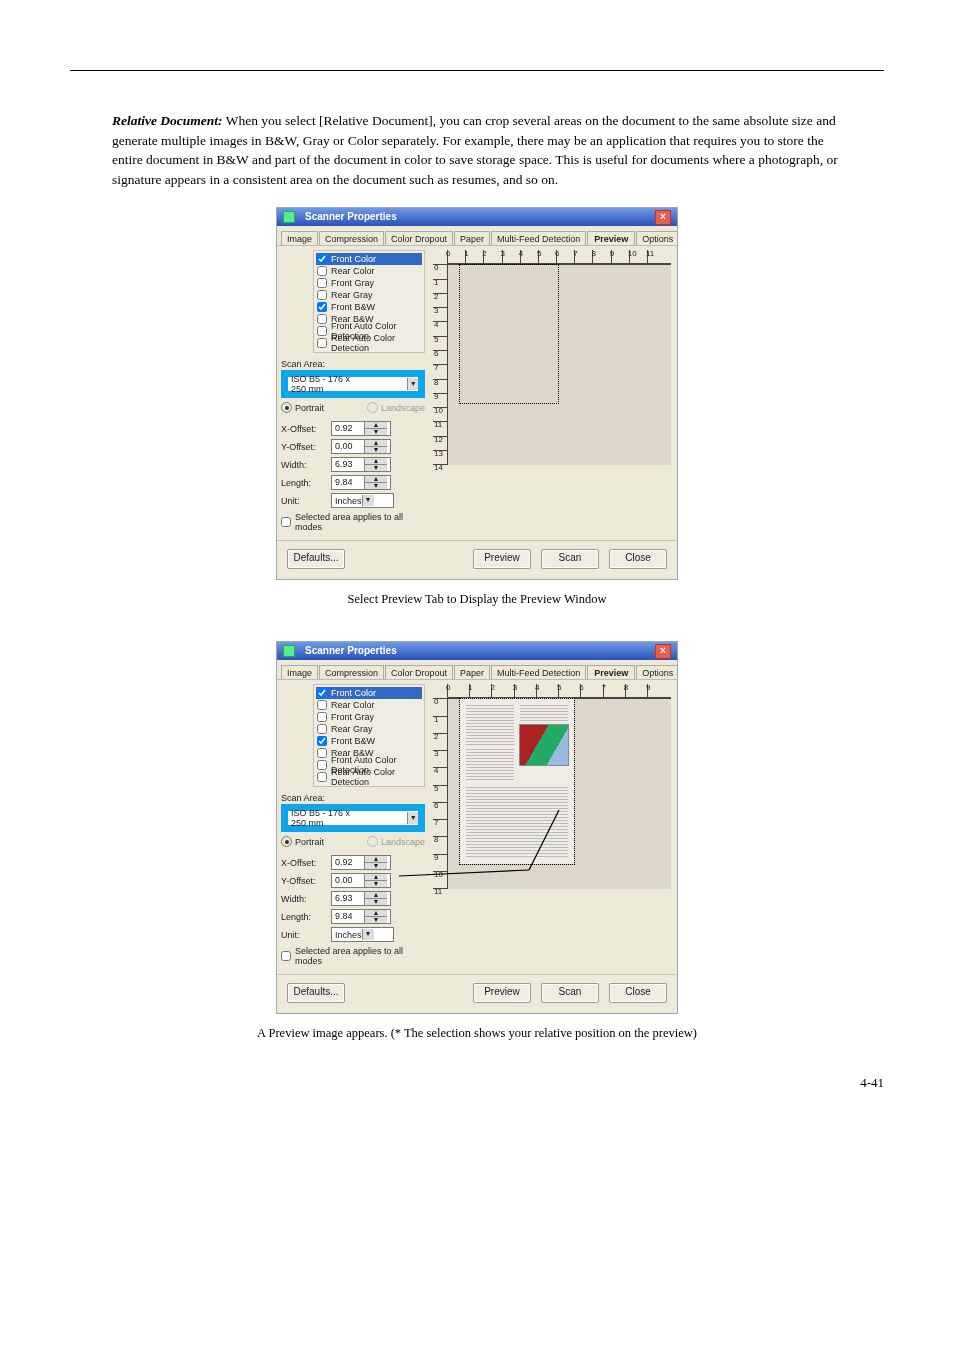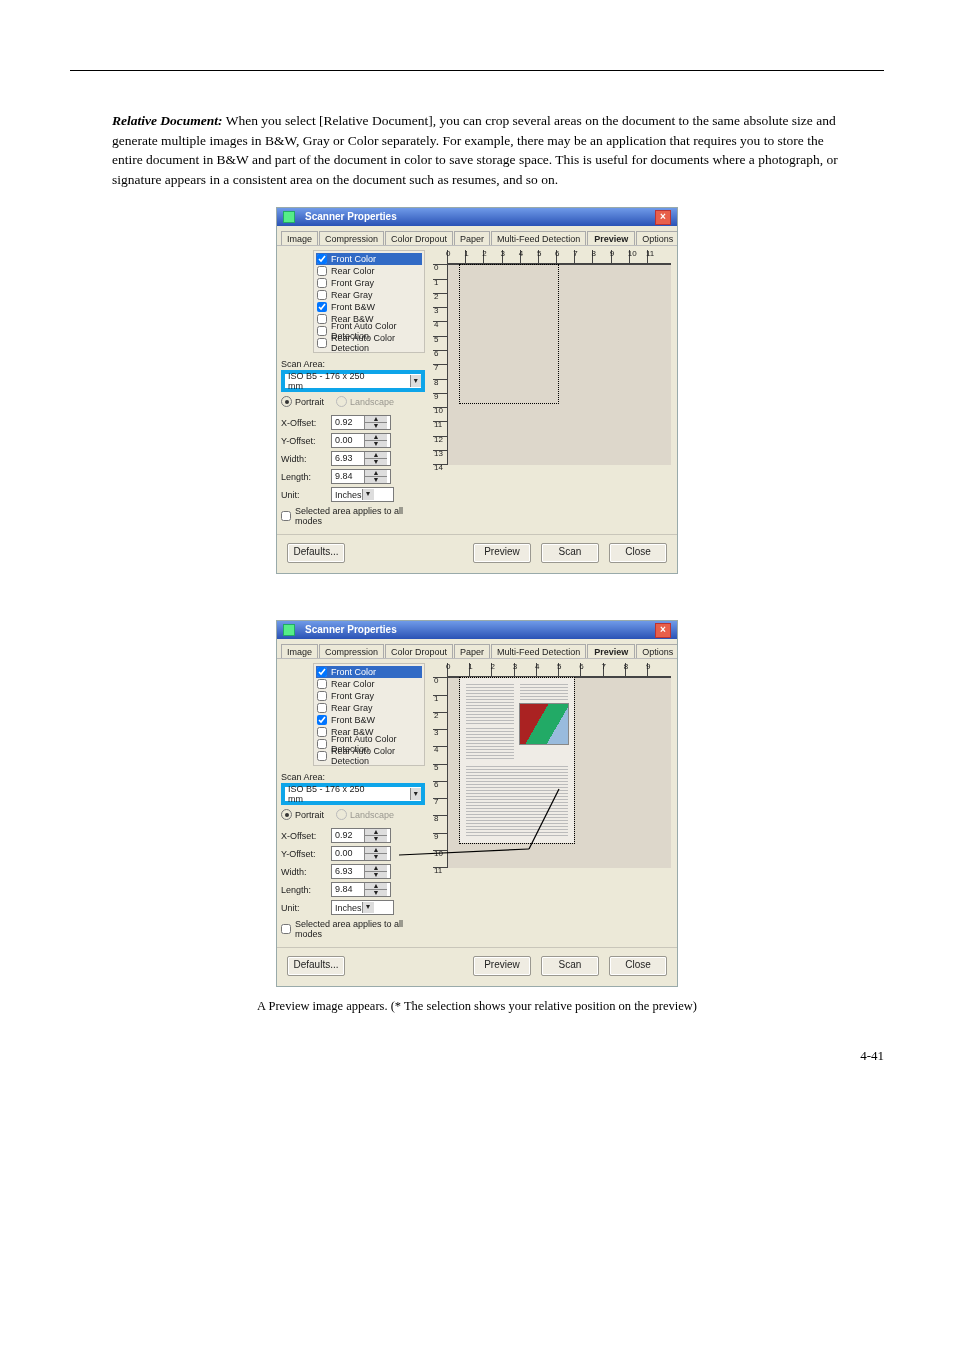--- a/index.html
+++ b/index.html
@@ -45,24 +45,24 @@
   .rightpane { flex:1; padding:4px 6px 8px 4px; box-sizing:border-box; }
 
   .modebox { border:1px solid #c5c2b8; background:#efece2; padding:2px 2px 3px; margin-bottom:6px;margin-left:32px; }
   .mode-row { display:flex; align-items:center; gap:4px; height:12px; font-size:9px; padding:0 1px;}
   .mode-row.hi { background:#316ac5; color:#fff; }
   .mode-row input[type=checkbox]{ width:10px; height:10px; margin:0; }
 
   .lp-label { font-size:9px; margin:4px 0 1px; }
   .combo {
     display:flex; align-items:center; justify-content:space-between;
-    background:#fff; border:4px solid #0ea5e9; height:14px; font-size:9px; padding:0 0 0 3px;gap:40px;
+    background:#fff; border:7px solid #0ea5e9; height:14px; font-size:9px; padding:0 0 0 3px;gap:40px;
   }
   .combo .arr { width:12px; height:12px; background:#ddd; border-left:1px solid #888; font-size:8px; text-align:center; line-height:11px;}
-  .orient { display:flex; gap:12px; align-items:center; font-size:9px; margin:4px 0 8px; }
+  .orient { display:flex; gap:12px; align-items:center; font-size:9px; margin:4px 0 8px;justify-content:space-between; }
   .orient .opt { display:flex; gap:3px; align-items:center; }
   .orient .opt.dis { color:#9a9890; }
   .orient .r { width:9px; height:9px; border:1px solid #777; border-radius:50%; display:flex; align-items:center; justify-content:center;}
   .orient .r .dot { width:4px; height:4px; background:#333; border-radius:50%; }
   .orient .r.dis { border-color:#bbb; }
 
   .numrow { display:flex; align-items:center; font-size:9px; margin-bottom:3px; }
   .numrow .lbl { width:50px; }
   .numrow .inp { display:flex; border:1px solid #7a7a7a; background:#fff; height:13px; width:58px; }
   .numrow .inp span { flex:1; padding:0 3px; font-size:9px; line-height:12px;}
@@ -342,20 +342,21 @@
   </div>
 
   <div class="dlg-buttons">
     <div class="dlg-btn">Defaults...</div>
     <div class="spacer"></div>
     <div class="dlg-btn">Preview</div>
     <div class="dlg-btn">Scan</div>
     <div class="dlg-btn">Close</div>
   </div>
 </div>
+<div class="caption">Select Preview Tab to Display the Preview Window</div>
 
 <div class="dialog" style="position:relative;">
   <div class="dlg-title">
     <span class="left">
           <span class="icon"></span>
       <span>Scanner Properties</span>
         </span>
     <span class="close">×</span>
   </div>
 

